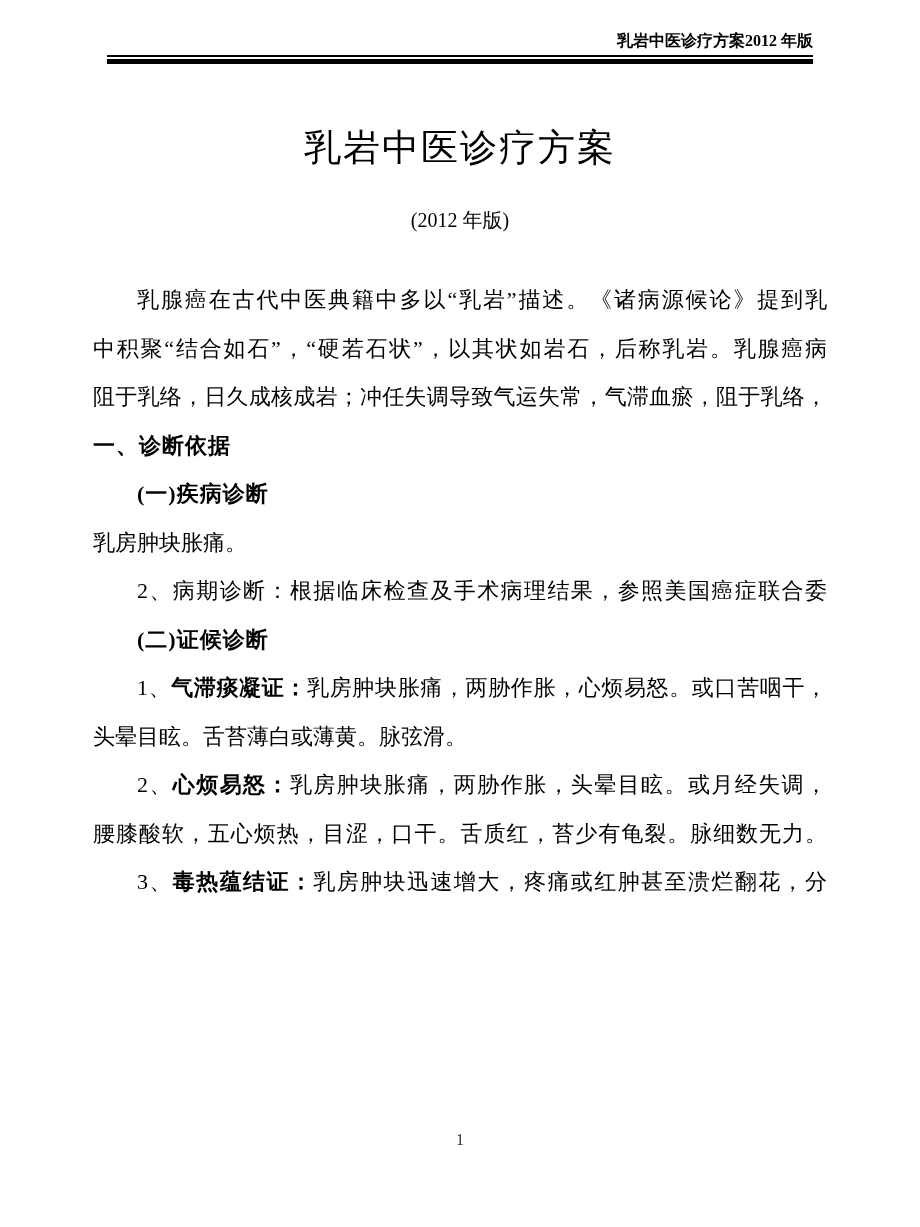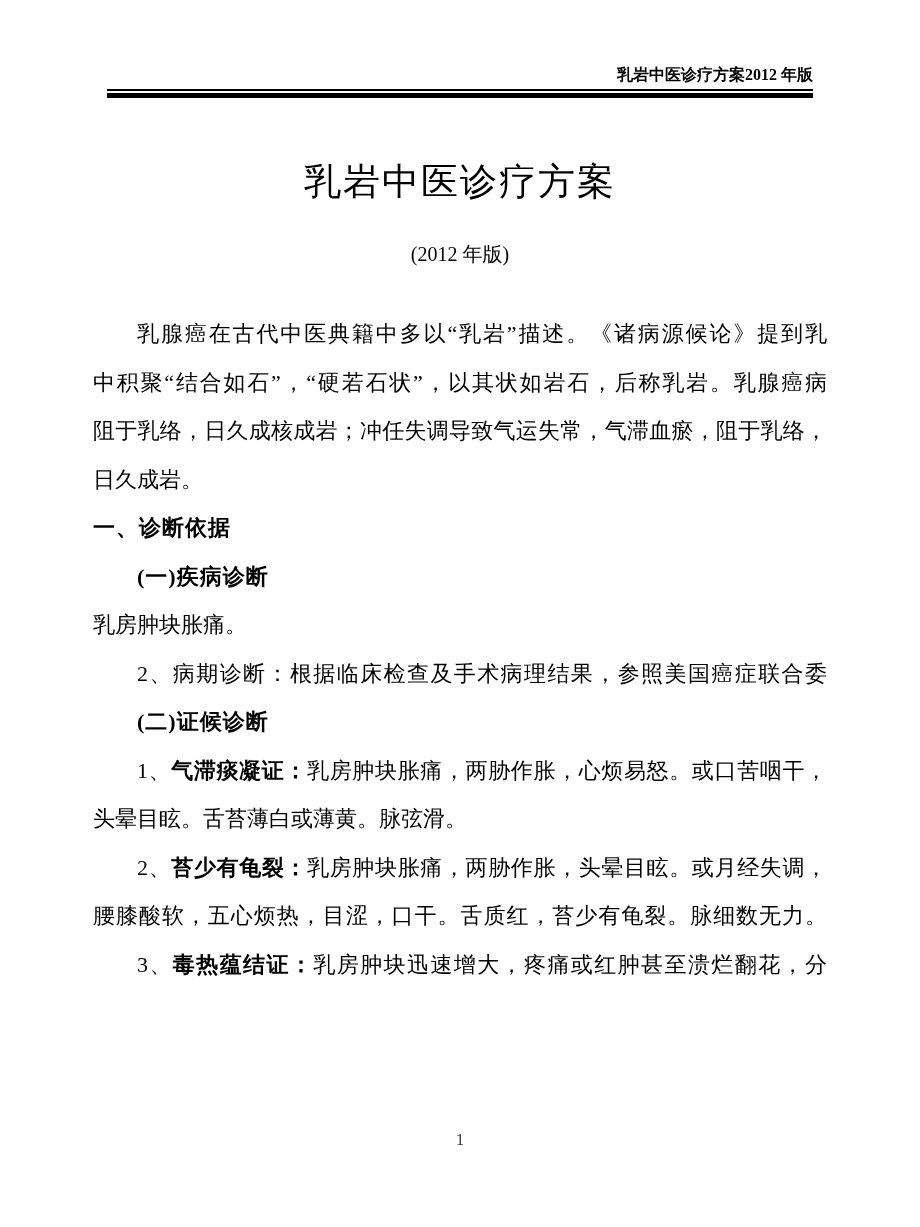--- a/index.html
+++ b/index.html
@@ -7,21 +7,21 @@
     position:relative;
     width:920px;height:1227px;
     background:#ffffff;
     color:#000;
     font-family:"Liberation Serif","DejaVu Serif",serif;
     overflow:hidden;
   }
   
   .hdr{
     margin:0 107px;
-    padding-top:64px;
+    padding-top:30px;
     text-align:right;
     font-size:16px;
     font-weight:bold;
     line-height:22px;
     font-family:"Liberation Serif","DejaVu Serif",serif;
   }
   .rule{margin:3px 107px 0;}
   .rule-thin{height:2px;background:#000;}
   .rule-thick{height:5px;background:#000;margin-top:2px;}
   
@@ -79,35 +79,34 @@
   </div>
 
   <div class="title">乳岩中医诊疗方案</div>
   <div class="subtitle">(2012 年版)</div>
 
   <div class="content">
 
     <div class="line l-ind l-j">乳腺癌在古代中医典籍中多以“乳岩”描述。《诸病源候论》提到乳</div>
     <div class="line l-j">中积聚“结合如石”，“硬若石状”，以其状如岩石，后称乳岩。乳腺癌病</div>
     <div class="line l-j">阻于乳络，日久成核成岩；冲任失调导致气运失常，气滞血瘀，阻于乳络，</div>
-    <div class="line">日久成岩。</div>
 
     <div class="line heading">一、诊断依据</div>
     <div class="line heading l-ind">(一)疾病诊断</div>
 
     <div class="line">乳房肿块胀痛。</div>
 
     <div class="line l-ind l-j">2、病期诊断：根据临床检查及手术病理结果，参照美国癌症联合委</div>
 
     <div class="line heading l-ind">(二)证候诊断</div>
 
     <div class="line l-ind l-j"><span>1、</span><span class="term">气滞痰凝证：</span><span>乳房肿块胀痛，两胁作胀，心烦易怒。或口苦咽干，</span></div>
     <div class="line">头晕目眩。舌苔薄白或薄黄。脉弦滑。</div>
 
-    <div class="line l-ind l-j"><span>2、</span><span class="term">苔少有龟裂：</span><span>乳房肿块胀痛，两胁作胀，头晕目眩。或月经失调，</span></div>
+    <div class="line l-ind l-j"><span>2、</span><span class="term">心烦易怒：</span><span>乳房肿块胀痛，两胁作胀，头晕目眩。或月经失调，</span></div>
     <div class="line l-j">腰膝酸软，五心烦热，目涩，口干。舌质红，苔少有龟裂。脉细数无力。</div>
 
     <div class="line l-ind l-j"><span>3、</span><span class="term">毒热蕴结证：</span><span>乳房肿块迅速增大，疼痛或红肿甚至溃烂翻花，分</span></div>
 
   </div>
 
   <div class="pagenum">1</div>
 
 </div>
 

